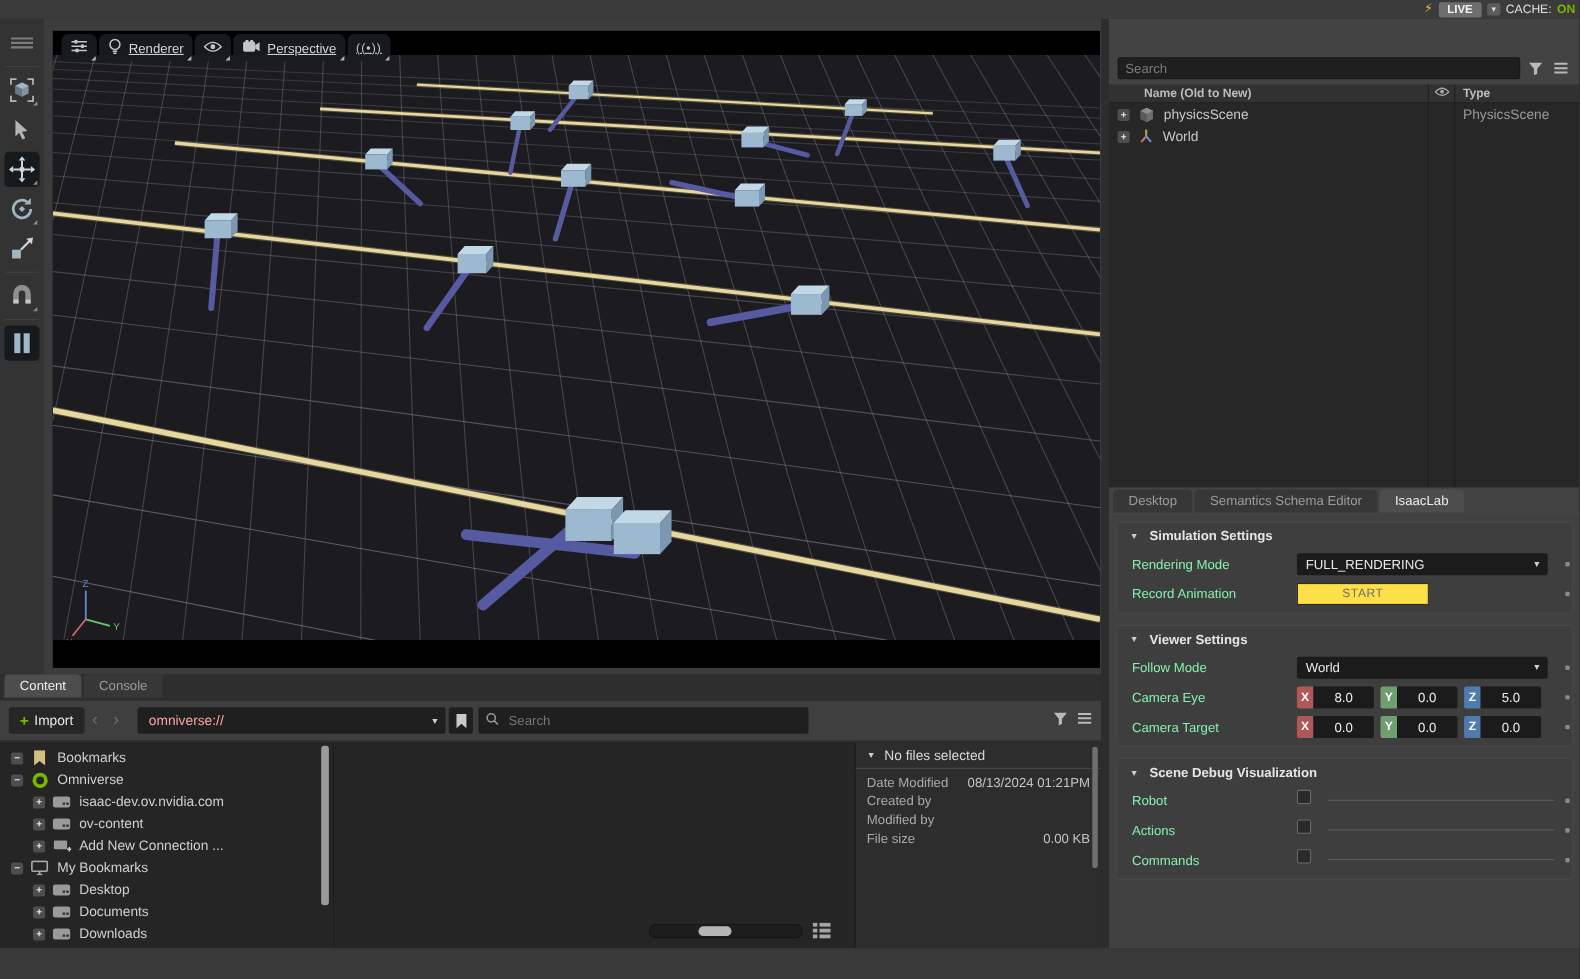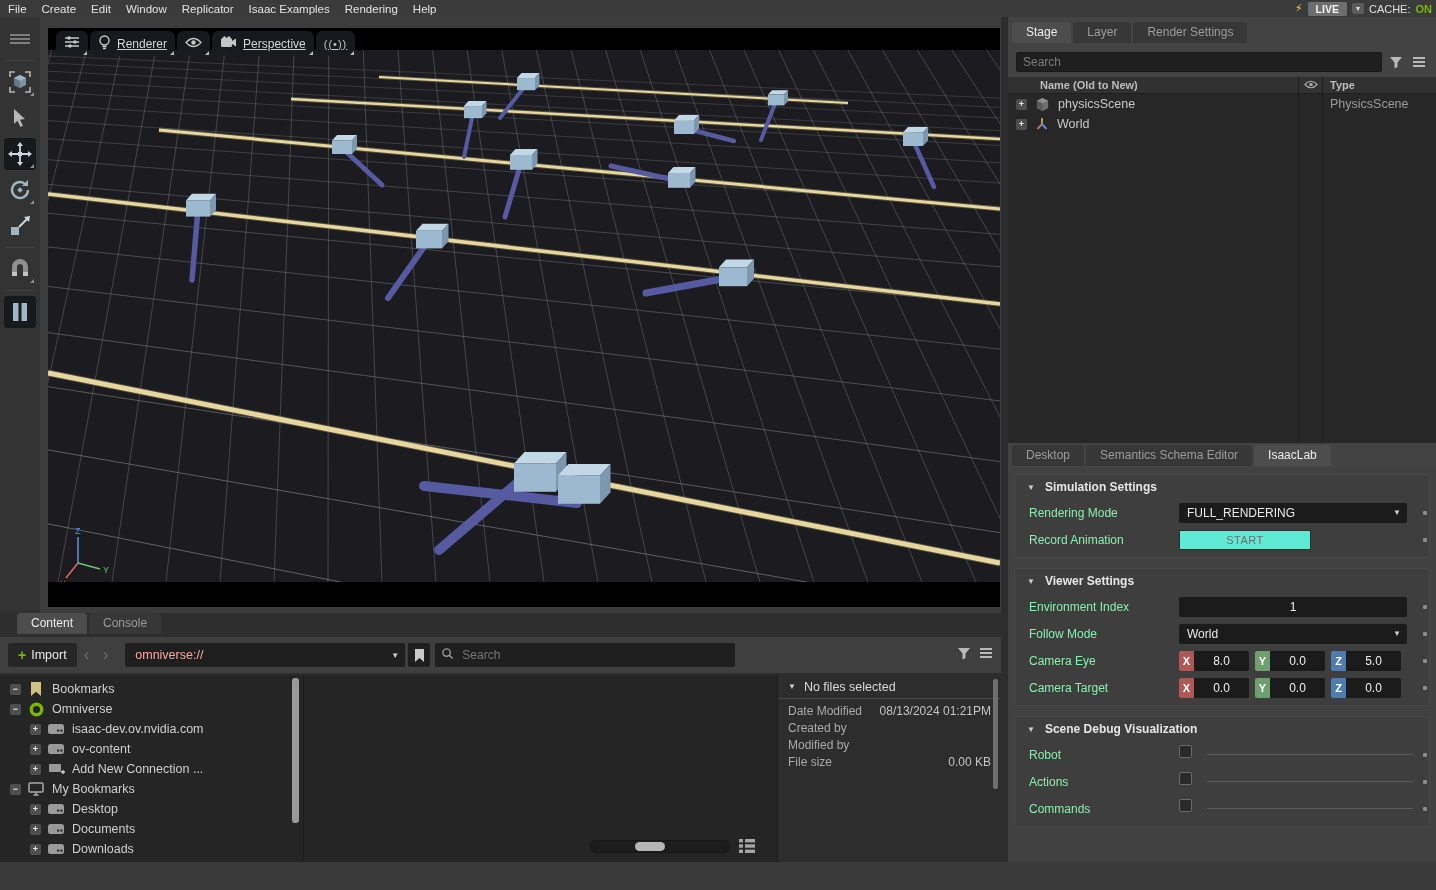--- a/index.html
+++ b/index.html
@@ -56,33 +56,33 @@
 
   .insp-body{position:absolute;left:0;top:451px;width:428px;height:394px;background:#414141;padding-top:6px;overflow:hidden;}
   .section{margin:0 6px 10px;background:#3e3e3e;border:1px solid #484848;border-radius:3px;padding-bottom:4px;}
   .sec-header{height:24px;display:flex;align-items:center;padding-left:12px;color:#e6e6e6;font-weight:bold;font-size:12px;gap:10px;}
   .sec-tri{font-size:8px;color:#cfcfcf;}
   .prop-row{position:relative;height:27px;display:flex;align-items:center;}
   .prop-label{position:absolute;left:14px;color:#86efac;font-size:12px;}
   .prop-ctrl{position:absolute;left:164px;width:228px;height:20px;}
   .dropdown{position:relative;width:228px;height:20px;background:#1b1b1b;border-radius:2px;color:#e8e8e8;font-size:12px;display:flex;align-items:center;padding:0 8px;}
   .dropdown .dd-arrow{position:absolute;right:6px;font-size:8px;color:#cfcfcf;}
-  .btn-start{width:132px;height:20px;background:#5eead4;border:1px solid #2c2c2c;color:#6f6f6f;font-size:11px;display:flex;align-items:center;justify-content:center;letter-spacing:.5px;}
+  .btn-start{width:120px;height:20px;background:#fde047;border:1px solid #2c2c2c;color:#6f6f6f;font-size:11px;display:flex;align-items:center;justify-content:center;letter-spacing:.5px;}
   .numfield{width:228px;height:20px;background:#1b1b1b;border-radius:2px;color:#eee;font-size:12px;display:flex;align-items:center;justify-content:center;}
   .xyz{display:flex;gap:6px;}
   .xyz-group{display:flex;}
   .xyz-badge{width:15px;height:20px;color:#fff;font-size:11px;font-weight:bold;display:flex;align-items:center;justify-content:center;border-radius:2px 0 0 2px;}
   .xyz-val{width:55px;height:20px;background:#1b1b1b;color:#eee;font-size:12px;display:flex;align-items:center;justify-content:center;border-radius:0 2px 2px 0;}
   .checkbox{width:13px;height:13px;background:#2a2a2a;border:1px solid #6a6a6a;border-radius:2px;}
   .cb-line{position:absolute;left:192px;width:206px;height:1px;background:#5c5c5c;top:13px;}
   .row-dot{position:absolute;left:408px;width:4px;height:4px;background:#8a8a8a;border-radius:1px;}
 
   
   .bottom-panel{position:absolute;left:0;top:613px;width:1001px;height:249px;background:#2e2e2e;}
-  .content-tabs{position:absolute;left:0;top:0;display:flex;gap:2px;padding-left:17px;}
+  .content-tabs{position:absolute;left:0;top:0;display:flex;gap:2px;padding-left:4px;}
   .content-toolbar{position:absolute;left:0;top:24px;width:1001px;height:36px;background:#3f3f3f;display:flex;align-items:center;}
   .import-btn{margin-left:8px;height:24px;background:#262626;border-radius:3px;display:flex;align-items:center;gap:5px;padding:0 10px;color:#e8e8e8;font-size:12.5px;}
   .plus-green{color:#76b900;font-weight:bold;font-size:14px;}
   .nav-chev{color:#6f6f6f;font-size:16px;margin:0 7px;line-height:1;}
   .path-field{position:relative;margin-left:10px;width:280px;height:24px;background:#1f1f1f;border-radius:2px;display:flex;align-items:center;}
   .path-field input{background:transparent;border:none;color:#fca5a5;font-size:12.5px;padding:0 10px;width:238px;outline:none;}
   .path-dd{position:absolute;right:6px;font-size:8px;color:#cfcfcf;}
   .bm-btn{width:22px;height:24px;background:#1f1f1f;border-radius:2px;margin-left:3px;display:flex;align-items:center;justify-content:center;}
   .search-field{margin-left:5px;width:300px;height:24px;background:#1f1f1f;border-radius:2px;display:flex;align-items:center;padding:0 6px;gap:6px;}
   .search-field input{flex:1;background:transparent;border:none;color:#d0d0d0;font-size:12px;outline:none;}
@@ -106,30 +106,20 @@
   .det-scroll{position:absolute;right:3px;top:4px;width:5px;height:110px;background:#6f6f6f;border-radius:2px;}
   .statusbar{position:absolute;left:0;top:862px;width:1436px;height:28px;background:#393939;}
   .gap-strip{position:absolute;left:1001px;top:17px;width:7px;height:845px;background:#2d2d2d;}
 </style>
 </head>
 <body>
 
 <div class="app">
 
   <div class="menubar">
-    <div id="menu-items" style="display:flex;">
-        <span class="menu-item">File</span>
-        <span class="menu-item">Create</span>
-        <span class="menu-item">Edit</span>
-        <span class="menu-item">Window</span>
-        <span class="menu-item">Replicator</span>
-        <span class="menu-item">Isaac Examples</span>
-        <span class="menu-item">Rendering</span>
-        <span class="menu-item">Help</span>
-      </div>
     <div class="menubar-right">
       <span class="bolt">⚡</span>
       <span class="live-pill">LIVE</span>
       <span class="live-chevron">▾</span>
       <span class="cache-label">CACHE:</span>
       <span class="cache-on">ON</span>
     </div>
   </div>
 
   <div class="left-toolbar" id="left-toolbar">
@@ -380,25 +370,20 @@
           <span class="vp-label">Perspective</span>
         </div>
         <div class="vp-btn">
           <span class="signal-glyph">((•))</span>
         </div>
       </div>
     </div>
   </div>
 
   <div class="right-panel">
-    <div class="tab-row stage-tabs" id="stage-tabs">
-        <div class="tab active">Stage</div>
-        <div class="tab">Layer</div>
-        <div class="tab">Render Settings</div>
-      </div>
     <div class="stage-search-row">
       <input class="dark-input" placeholder="Search" style="">
       <span class="icon-btn">
           <svg width="14" height="13" viewBox="0 0 14 13">
             <path d="M1 1h12L8.5 6.5V11l-3 1.5V6.5z" fill="#b9b9b9"></path>
           </svg>
         </span>
       <span class="icon-btn">
           <svg width="14" height="12" viewBox="0 0 14 12">
             <g stroke="#b9b9b9" stroke-width="1.8">
@@ -474,27 +459,20 @@
             </div>
             <span class="row-dot"></span>
           </div>
         </div>
         <div class="section">
           <div class="sec-header">
             <span class="sec-tri">▼</span>
             <span>Viewer Settings</span>
           </div>
           <div class="prop-row">
-            <span class="prop-label">Environment Index</span>
-            <div class="prop-ctrl">
-              <div class="numfield">1</div>
-            </div>
-            <span class="row-dot"></span>
-          </div>
-          <div class="prop-row">
             <span class="prop-label">Follow Mode</span>
             <div class="prop-ctrl">
               <div class="dropdown">
                 <span>World</span>
                 <span class="dd-arrow">▼</span>
               </div>
             </div>
             <span class="row-dot"></span>
           </div>
           <div class="prop-row">

